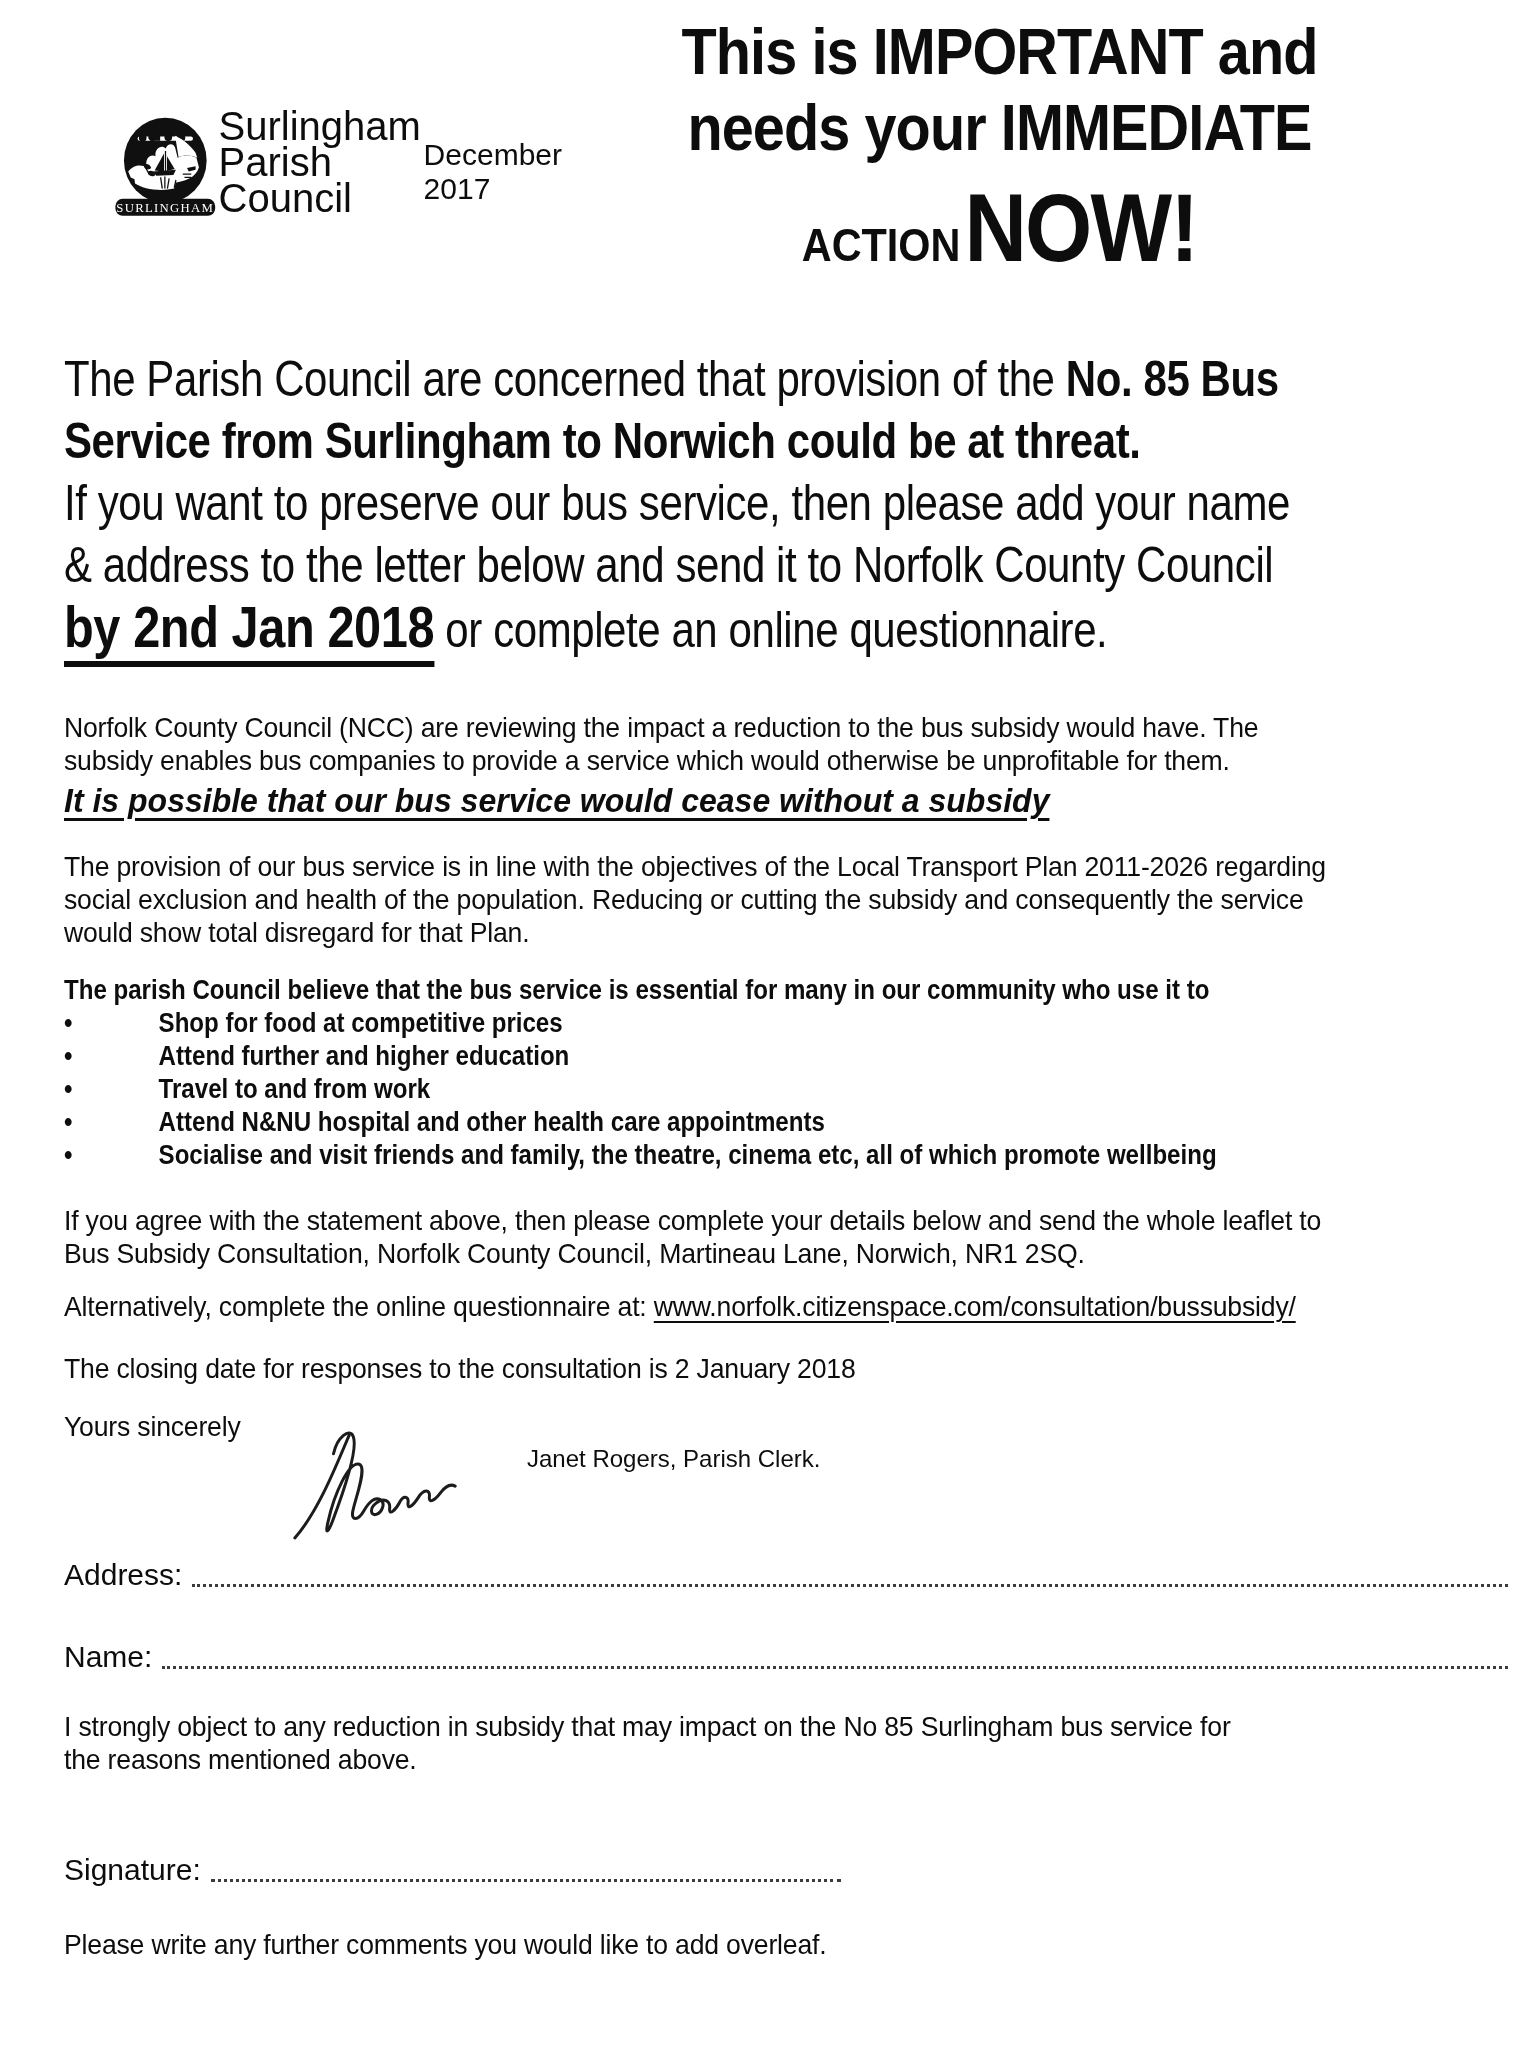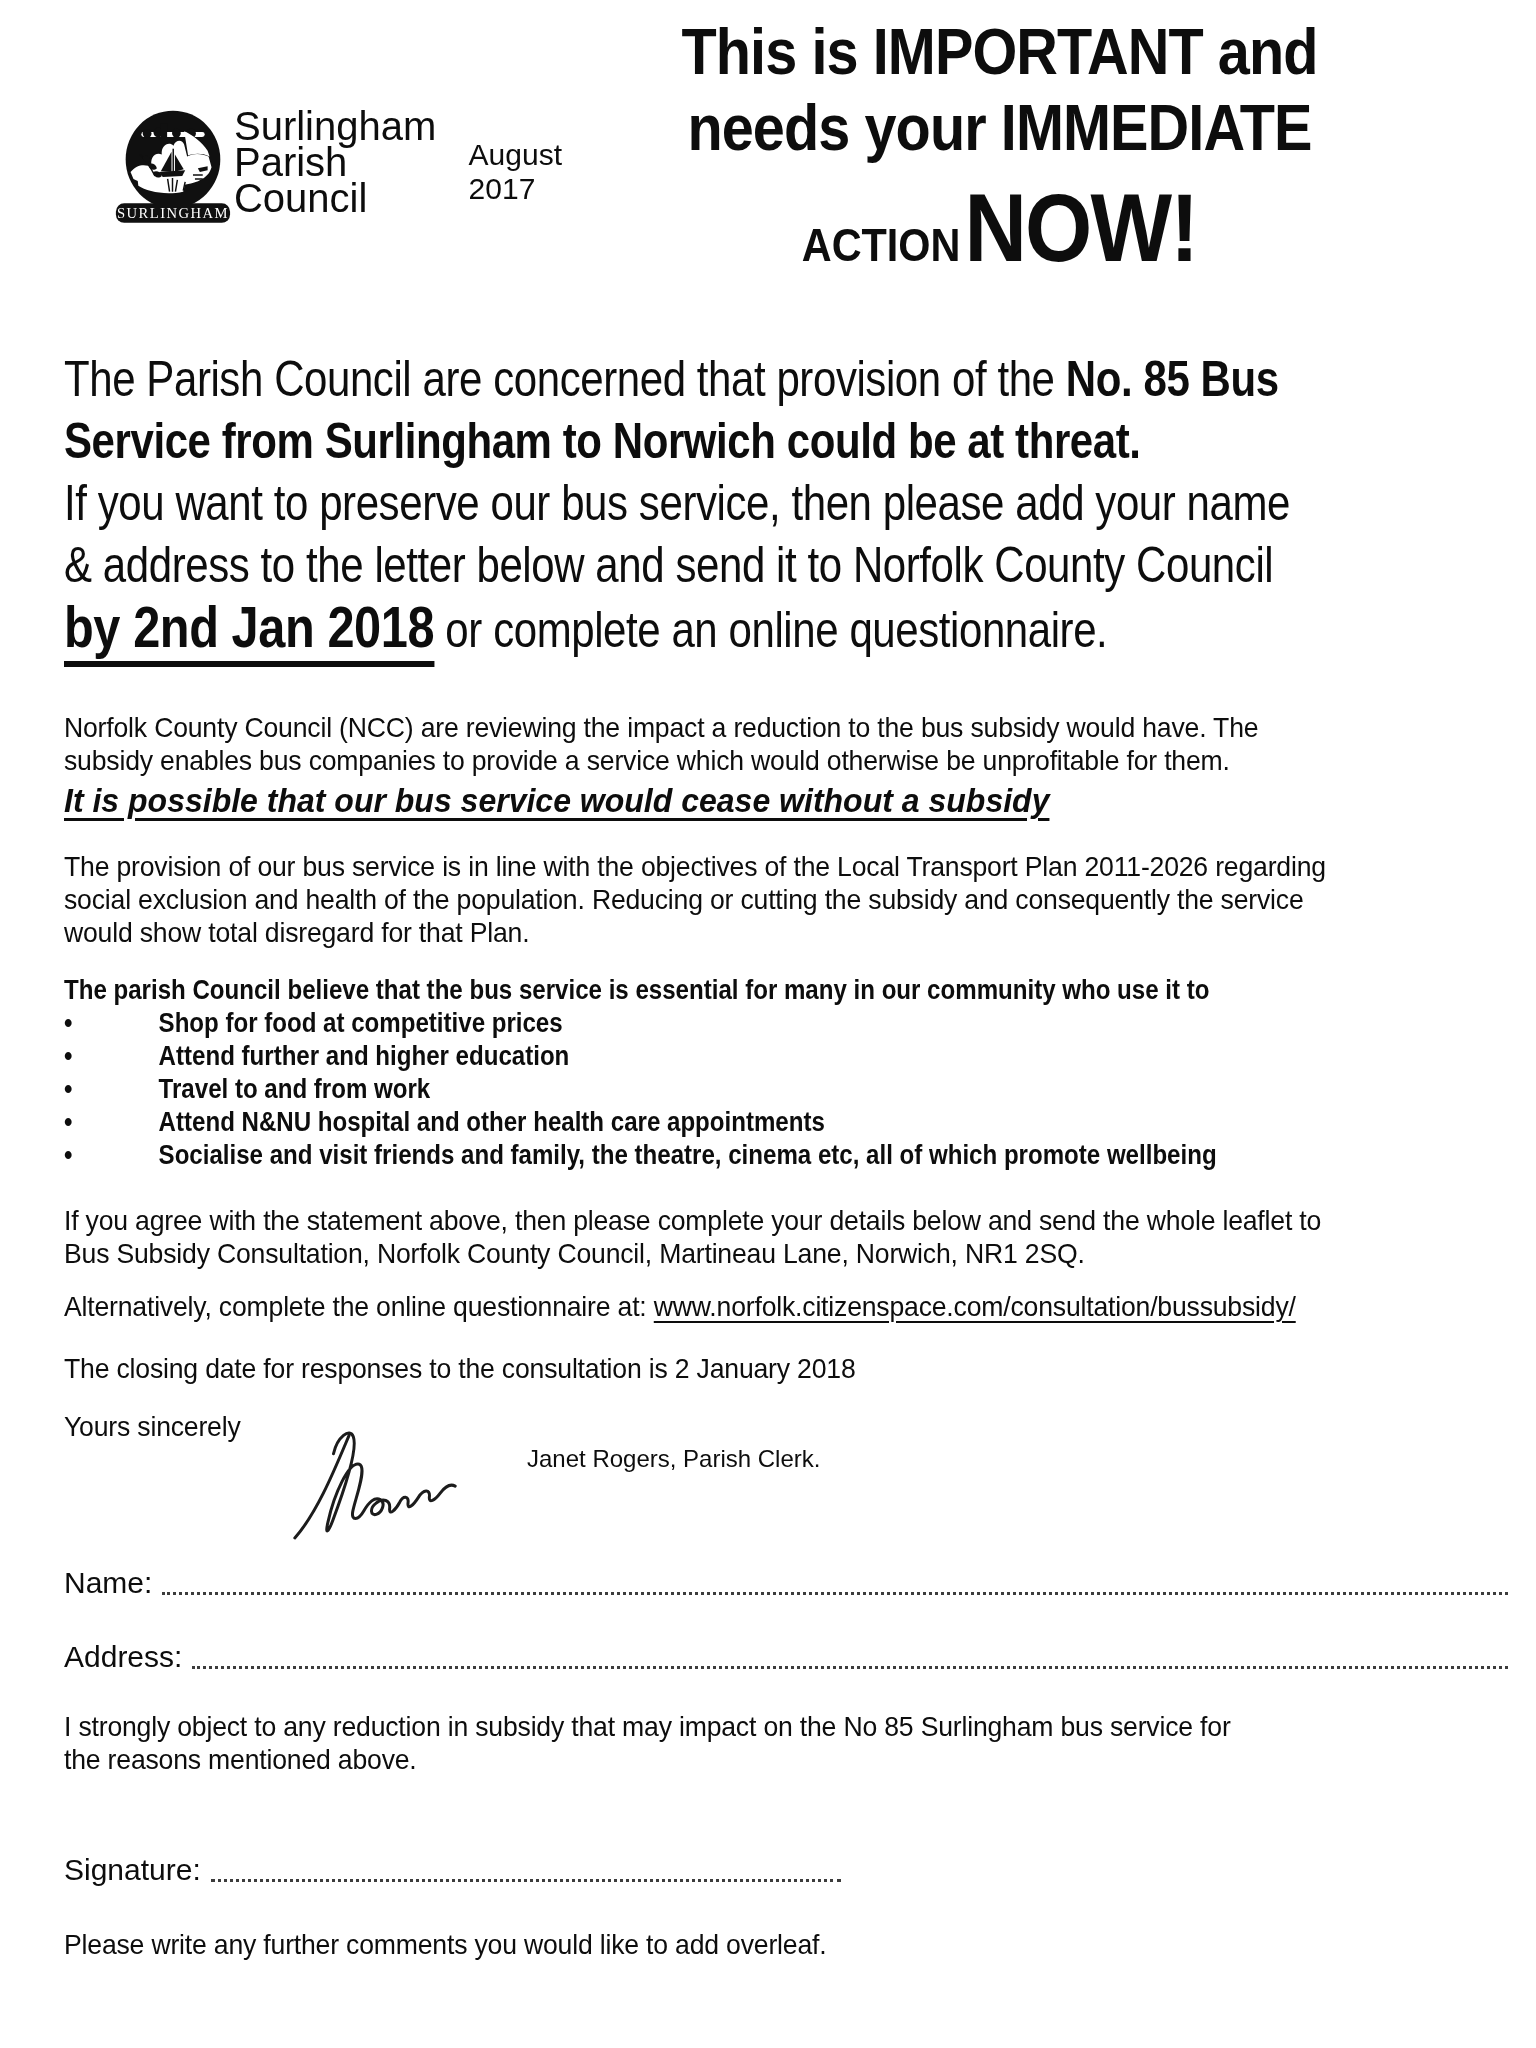--- a/index.html
+++ b/index.html
@@ -89,21 +89,21 @@
         <path d="M122,86 L122,128 L100,126 Z" fill="#101010"></path>
         <path d="M129,92 L129,127 L147,122 Z" fill="#101010"></path>
         <path d="M96,128 L150,124 L144,136 L104,138 Z" fill="#101010"></path>
         <path d="M176,120 L196,116 L196,124 L180,128 Z" fill="#101010"></path>
         <path d="M166,134 h20 M170,142 h16" stroke="#101010" stroke-width="3"></path>
         <path d="M118,168 L114,142 M124,168 L124,140 M130,168 L134,144 M146,166 L150,148" stroke="#101010" stroke-width="3" fill="none"></path>
         <rect x="8" y="192" width="234" height="40" rx="17" fill="#101010"></rect>
         <text x="125" y="222" text-anchor="middle" fill="#ffffff" font-family="Liberation Serif, DejaVu Serif, serif" font-size="30" letter-spacing="3">SURLINGHAM</text>
       </svg>
       <div class="brand-caption">Surlingham Parish Council</div>
-      <div class="brand-date">August 2017</div>
+      <div class="brand-date">December 2017</div>
     </div>
 
     <div class="headline">
       <div class="hl-line">This is IMPORTANT and</div>
       <div class="hl-line">needs your IMMEDIATE</div>
       <div class="hl-line3"><span class="hl-small">ACTION</span> <span class="hl-big">NOW!</span></div>
     </div>
   </div>
 
   <div class="content">
@@ -157,27 +157,27 @@
       <div class="sig-spacer"></div>
       <svg class="sig-svg" width="180" height="115" viewBox="0 0 180 115" xmlns="http://www.w3.org/2000/svg">
         <g stroke="#1c1c1c" stroke-width="3" fill="none" stroke-linecap="round">
           <path d="M8,108 C34,86 58,44 76,14"></path>
           <path d="M58,30 C64,14 78,6 80,16 C83,30 60,74 48,96 C42,107 38,110 43,97 C53,70 72,40 82,44 C90,48 73,78 69,90 C66,99 73,100 80,91 C86,83 93,78 98,82 C103,86 98,95 92,96 C86,97 86,89 93,85 C101,80 108,84 106,92 C104,100 112,94 117,87 C121,81 127,82 125,89 C123,97 130,92 136,85 C142,78 149,78 147,86 C145,93 152,90 158,84 C164,78 170,76 174,79"></path>
         </g>
       </svg>
       <div class="clerk">Janet Rogers, Parish Clerk.</div>
     </div>
 
-    <div class="fieldrow m-name">
-      <span>Name:</span>
+    <div class="fieldrow m-address">
+      <span>Address:</span>
       <span class="dots"></span>
     </div>
 
-    <div class="fieldrow m-address">
-      <span>Address:</span>
+    <div class="fieldrow m-name">
+      <span>Name:</span>
       <span class="dots"></span>
     </div>
 
     <div class="para m-objection">I strongly object to any reduction in subsidy that may impact on the No 85 Surlingham bus service for
 the reasons mentioned above.</div>
 
     <div class="fieldrow m-sig">
       <span>Signature:</span>
       <span class="dots dots-fixed"></span>
     </div>

